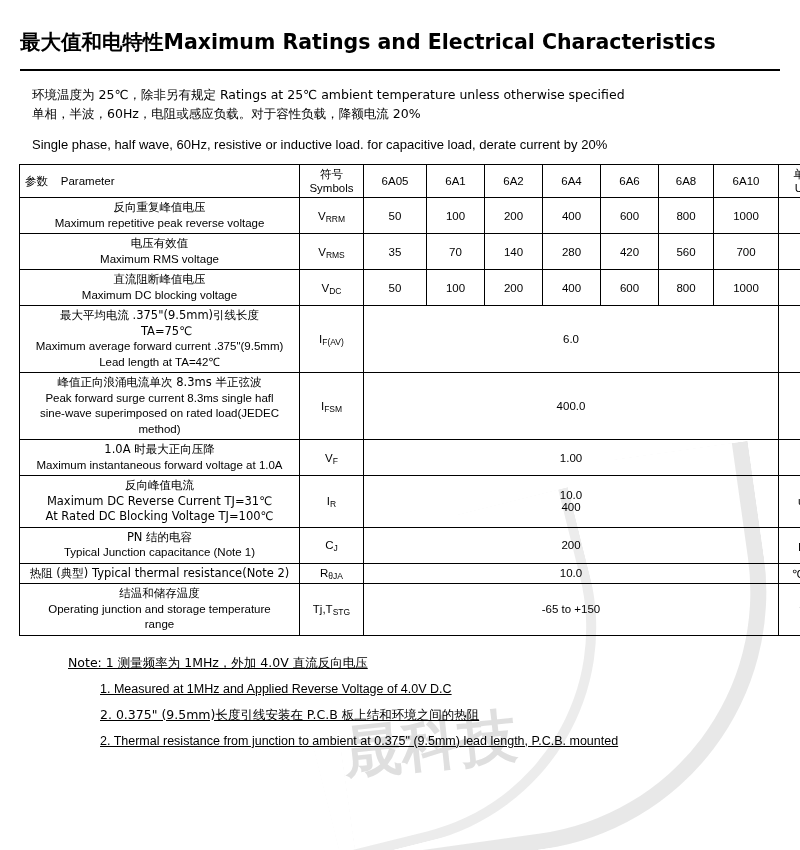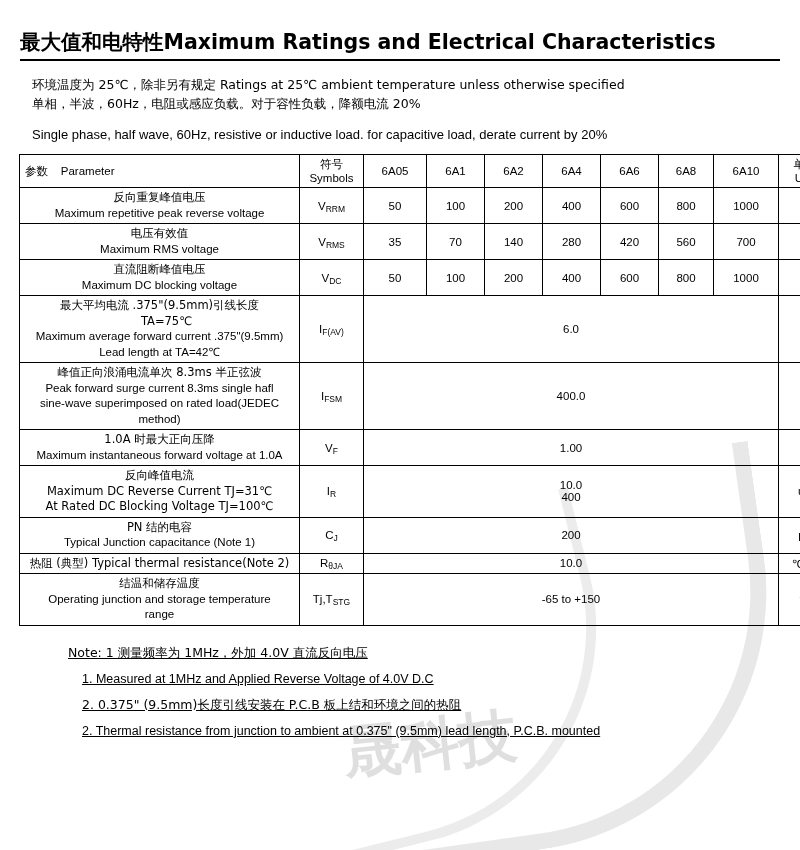--- a/index.html
+++ b/index.html
@@ -75,21 +75,21 @@
     border-bottom: 10px solid rgba(150,150,150,0.18);
     border-radius: 0 0 220px 0;
     transform: rotate(-14deg);
   }
 
   .content { position: relative; z-index: 2; }
 
   
   .title-wrap {
     border-bottom: 2px solid #000;
-    padding-bottom: 3px;
+    padding-bottom: 13px;
     margin: 0 2px 14px 2px;
   }
   .title {
     font-family: "DejaVu Sans", sans-serif;
     font-size: 20.5px;
     font-weight: bold;
     letter-spacing: 0px;
     white-space: nowrap;
   }
 
@@ -142,21 +142,21 @@
   .small { font-size: 11px; }
   .two-line { line-height: 15px; }
 
   
   .notes {
     margin: 14px 0 0 50px;
     font-size: 12.5px;
     line-height: 26px;
   }
   .notes div { white-space: nowrap; text-decoration: underline; }
-  .notes .indent { margin-left: 14px; }
+  .notes .indent { margin-left: 32px; }
 </style>
 </head>
 <body>
 
 <div class="page">
 
   <div class="watermark">
     <div class="wm-swoosh"></div>
     <div class="wm-swoosh2"></div>
     <div class="wm-cn">晟科技</div>

